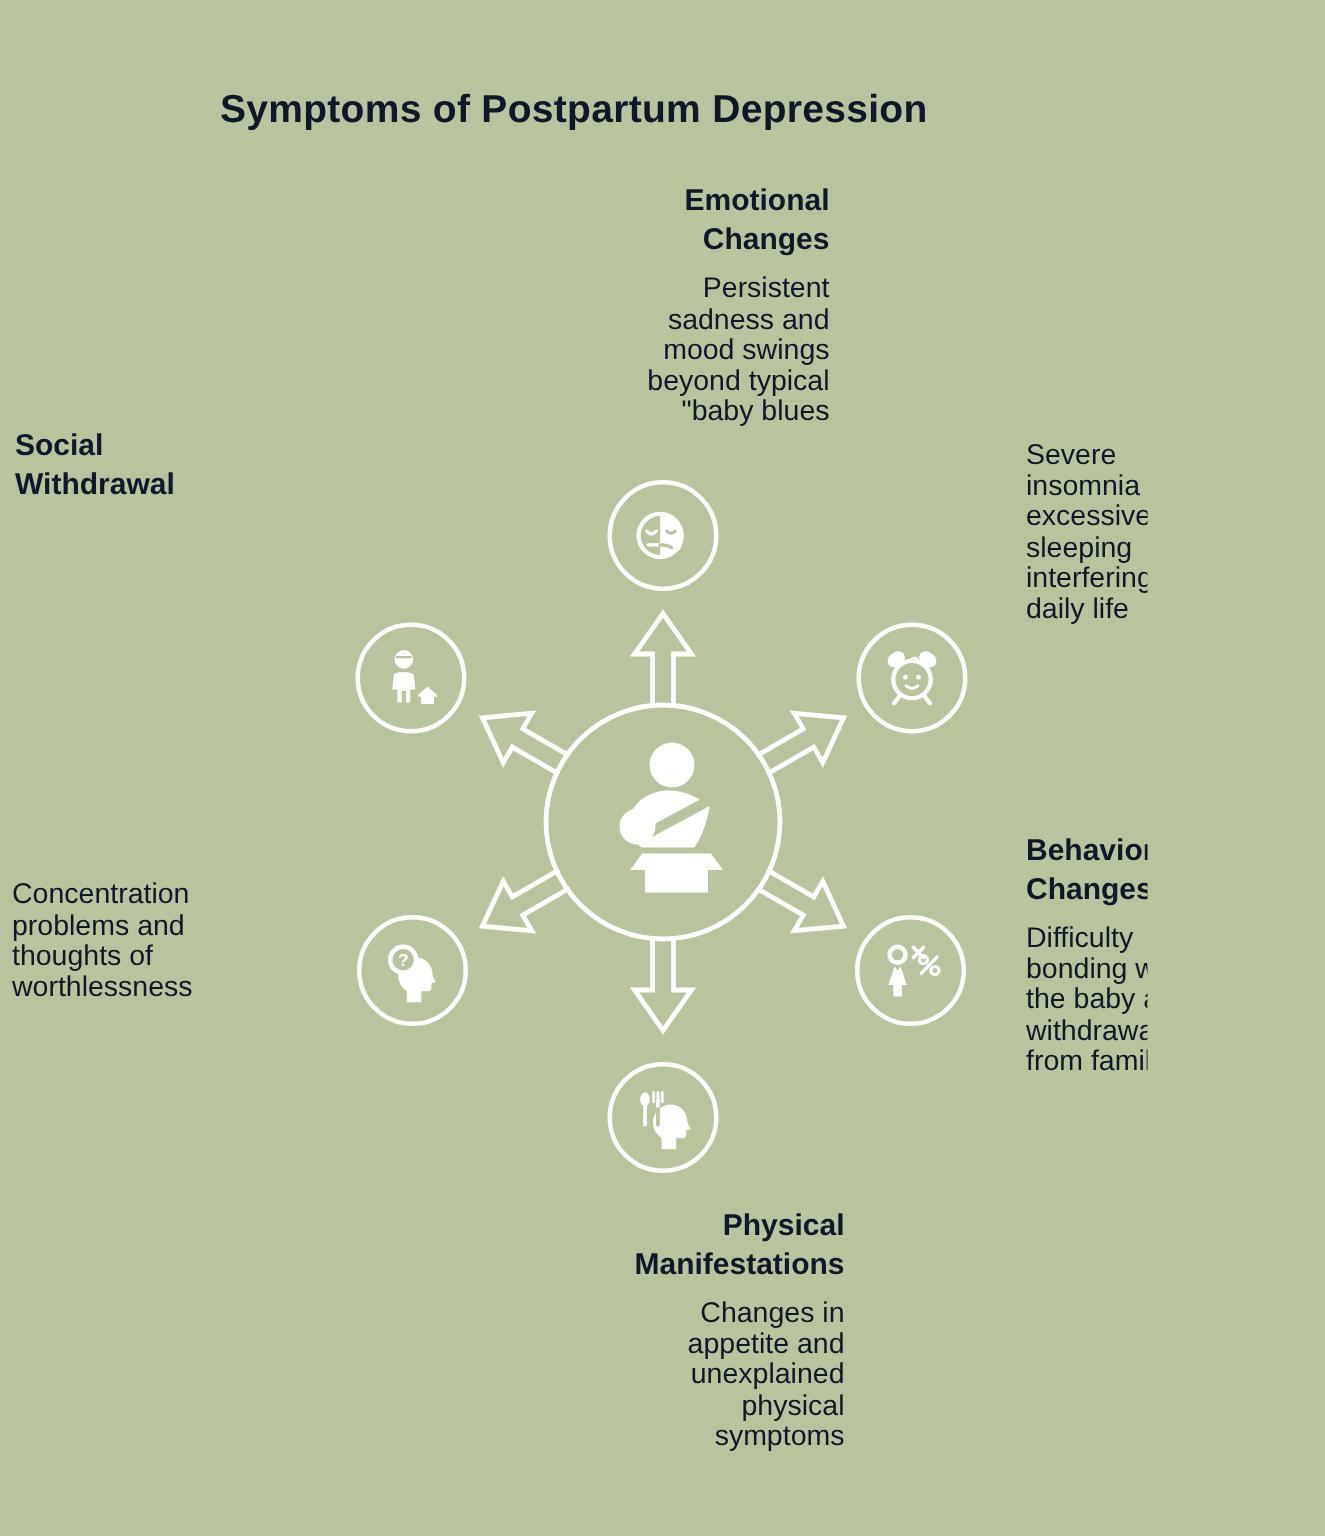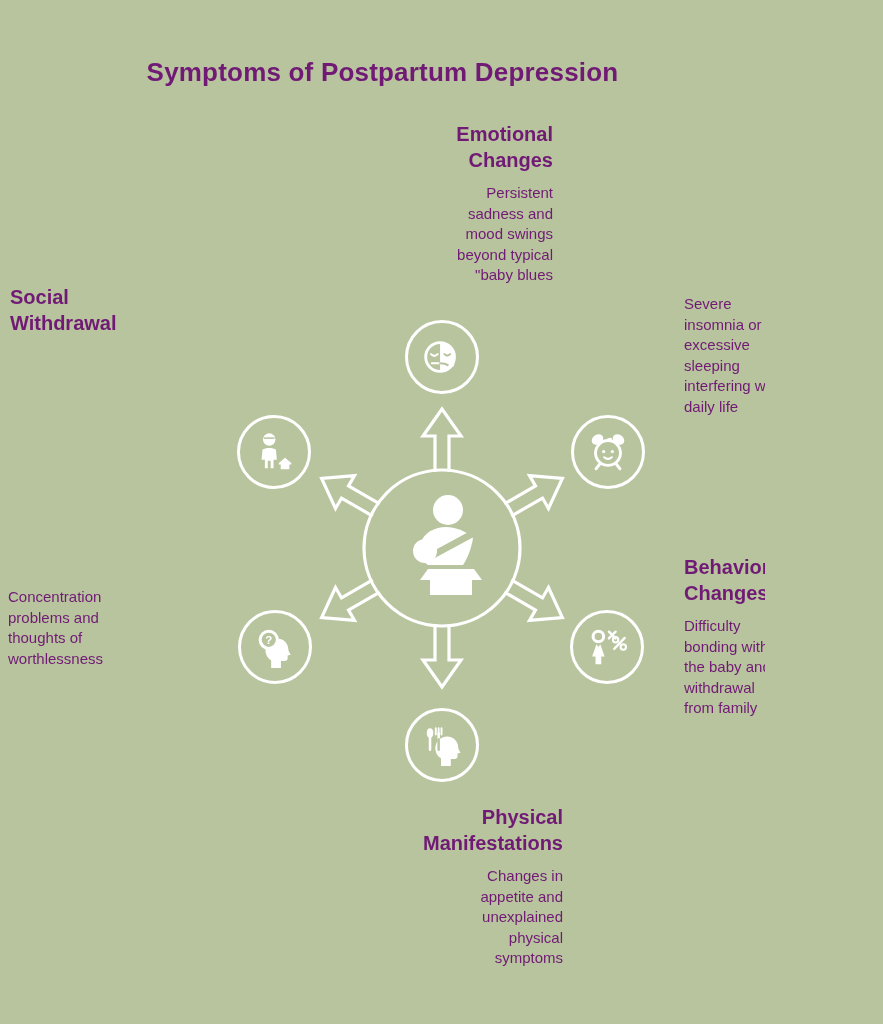--- a/index.html
+++ b/index.html
@@ -1,26 +1,26 @@
 <!DOCTYPE html>
 <html><head>
 <meta charset="utf-8">
 <style>
   html,body{margin:0;padding:0;background:#b8c49e;}
   #canvas{
     position:relative;width:765px;height:1024px;background:#b8c49e;
-    font-family:"Liberation Sans",sans-serif;color:#701a75;overflow:hidden;
+    font-family:"Liberation Sans",sans-serif;color:#0f172a;overflow:hidden;
   }
   .title{
     position:absolute;top:57px;left:0;width:100%;text-align:center;
     font-size:26px;font-weight:bold;letter-spacing:.2px;
   }
   .node{position:absolute;}
   .node-title{font-size:20px;font-weight:bold;line-height:26px;white-space:pre-line;}
-  .node-desc{font-size:15px;line-height:20.5px;white-space:pre-line;margin-top:10px;}
+  .node-desc{font-size:19px;line-height:20.5px;white-space:pre-line;margin-top:10px;}
   .align-c{text-align:right}.align-r{text-align:left}.align-l{text-align:left}
   .ring{
     position:absolute;width:68px;height:68px;border:3px solid #fff;border-radius:50%;
     display:flex;align-items:center;justify-content:center;box-sizing:content-box;
   }
   .ring svg{display:block;}
   .hub{position:absolute;left:292px;top:398px;}
   
   .node-emotional {left:333px;top:121px;width:220px;}
   .node-social    {left:10px; top:284px;width:190px;}

